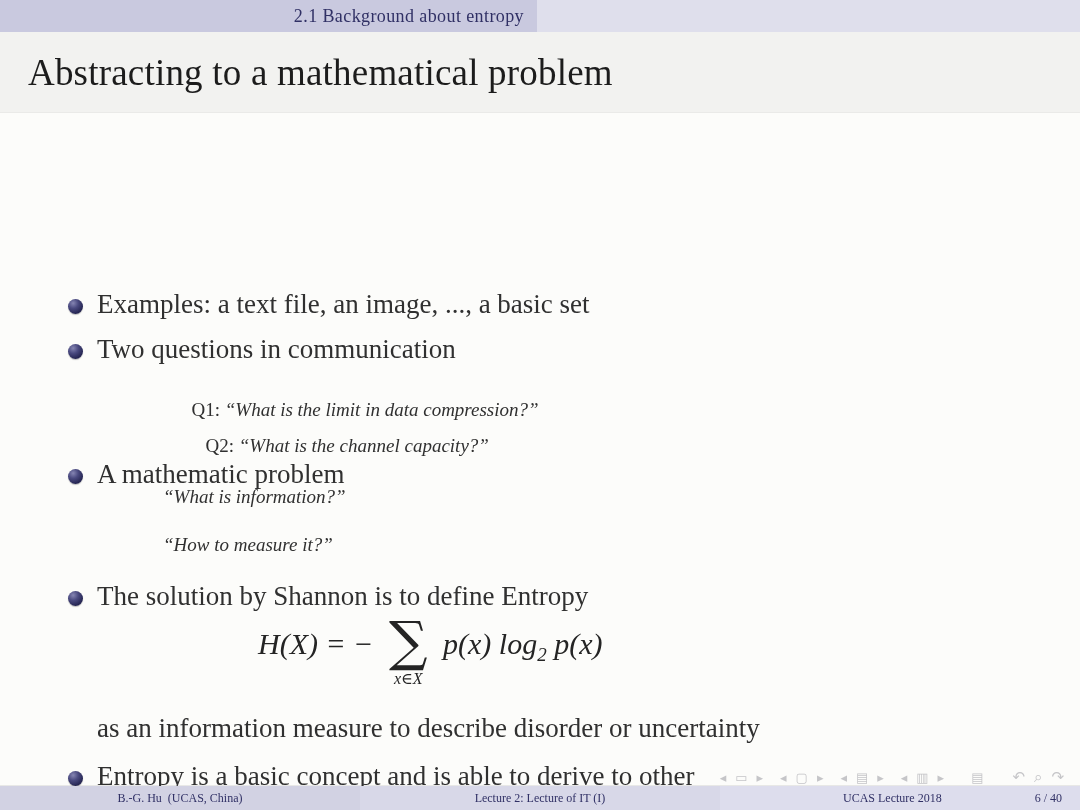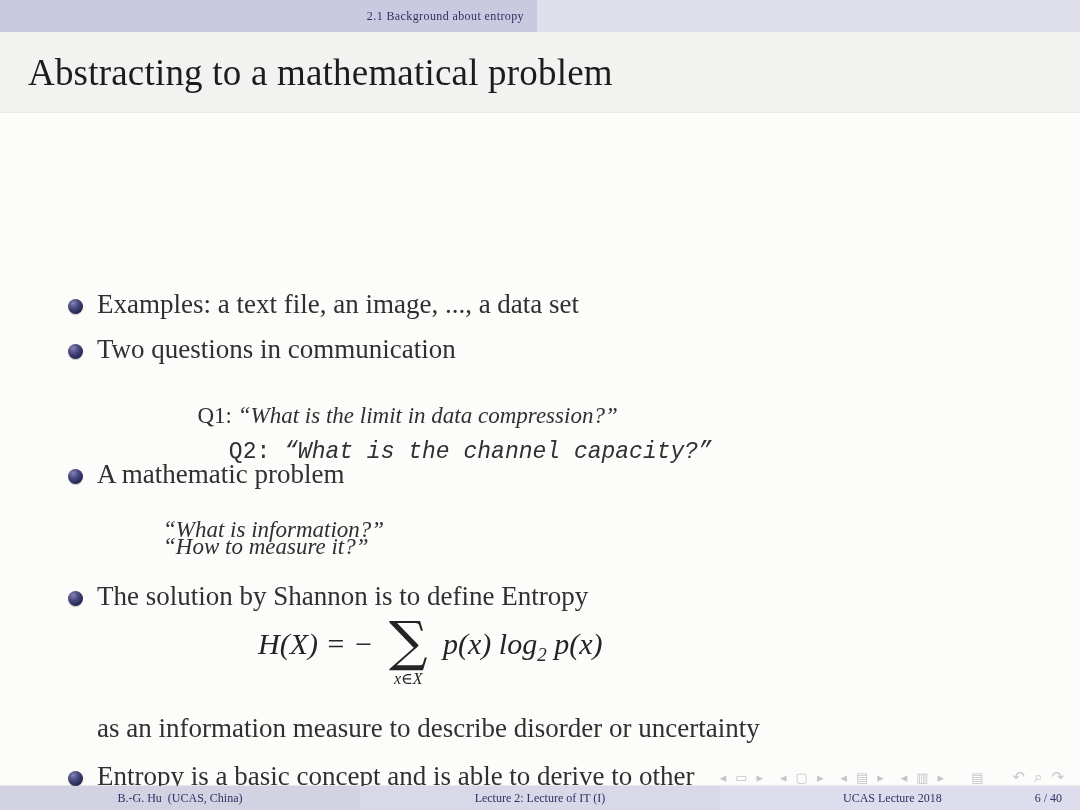--- a/index.html
+++ b/index.html
@@ -11,21 +11,21 @@
   .slide{position:relative;width:1080px;height:810px;}
 
   
   .headline{position:absolute;top:0;left:0;width:1080px;height:32px;display:flex;}
   .headline .left{
     width:537px;height:32px;background:var(--header-left-bg,#c9c9df);
     display:flex;align-items:center;justify-content:flex-end;padding-right:13px;box-sizing:border-box;
   }
   .headline .right{flex:1;height:32px;background:var(--header-right-bg,#dfdfec);}
   .headline .left span{
-    font-size:12px;color:var(--header-text,#303065);letter-spacing:.4px;white-space:pre;
+    font-size:18px;color:var(--header-text,#303065);letter-spacing:.4px;white-space:pre;
   }
 
   
   .titlebar{
     position:absolute;top:32px;left:0;width:1080px;height:81px;
     background:var(--title-bg,#f2f2f0);
     display:flex;align-items:center;box-sizing:border-box;padding-left:28px;
     border-bottom:1px solid rgba(0,0,0,0.03);
   }
   .titlebar h1{
@@ -35,21 +35,21 @@
   
   .content{position:absolute;top:113px;left:0;width:1080px;height:673px;background:var(--body-bg,#fcfcfa);}
   .line{position:absolute;color:var(--body-text,#303030);font-size:27px;white-space:pre;}
   .bullet-line{display:flex;align-items:flex-start;}
   .ball{
     width:15px;height:15px;border-radius:50%;flex:0 0 15px;
     background:radial-gradient(circle at 34% 28%, #8585b2 0%, #4a4a80 35%, var(--bullet-color,#23234f) 75%);
     margin:10px 14px 0 0;
     box-shadow:0 1px 1px rgba(0,0,0,.25);
   }
-  .sub{font-size:23px;}
+  .sub{font-size:19px;}
   .it{font-style:italic;}
   .qlabel{font-style:normal;}
 
   
   .formula{position:absolute;left:258px;top:498px;display:flex;align-items:flex-start;color:#242424;}
   .formula .side{font-size:30px;font-style:italic;margin-top:16px;white-space:pre;}
   .formula .sum-block{display:flex;flex-direction:column;align-items:center;margin:0 8px;}
   .formula .sum{font-family:"DejaVu Serif",serif;font-size:54px;line-height:62px;font-style:normal;}
   .formula .sum-sub{font-size:16px;font-style:italic;margin-top:-4px;}
   .formula sub{font-size:19px;font-style:italic;}
@@ -91,42 +91,42 @@
   </div>
 
   <div class="titlebar">
     <h1>Abstracting to a mathematical problem</h1>
   </div>
 
   <div class="content">
 
     <div class="line bullet-line" style="left:68px;top:176px;">
       <span class="ball"></span>
-      <span>Examples: a text file, an image, ..., a data set</span>
+      <span>Examples: a text file, an image, ..., a basic set</span>
     </div>
 
     <div class="line bullet-line" style="left:68px;top:221px;">
       <span class="ball"></span>
       <span>Two questions in communication</span>
     </div>
 
     <div class="line sub" style="left:163px;top:264px;">
       <span class="qlabel">Q1: </span><span class="it">“What is the limit in data compression?”</span>
     </div>
 
-    <div class="line sub" style="left:146px;top:300px;font-family:Liberation Mono, monospace;">
+    <div class="line sub" style="left:177px;top:300px;">
       <span class="qlabel">Q2: </span><span class="it">“What is the channel capacity?”</span>
     </div>
 
     <div class="line bullet-line" style="left:68px;top:346px;">
       <span class="ball"></span>
       <span>A mathematic problem</span>
     </div>
 
-    <div class="line sub it" style="left:163px;top:404px;">“What is information?”</div>
+    <div class="line sub it" style="left:163px;top:373px;">“What is information?”</div>
 
     <div class="line sub it" style="left:163px;top:421px;">“How to measure it?”</div>
 
     <div class="line bullet-line" style="left:68px;top:468px;">
       <span class="ball"></span>
       <span>The solution by Shannon is to define Entropy</span>
     </div>
 
     <div class="formula">
       <span class="side">H(X) = − </span>

